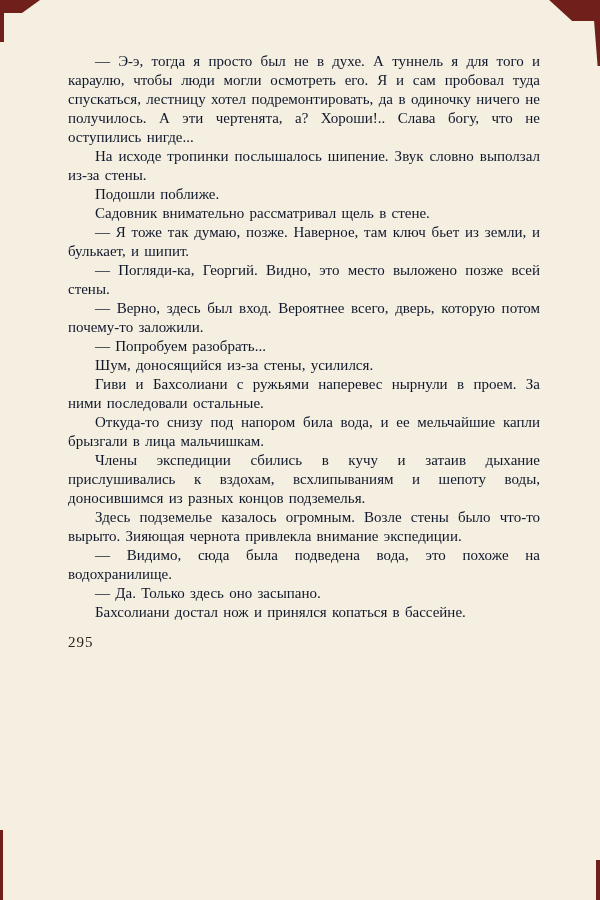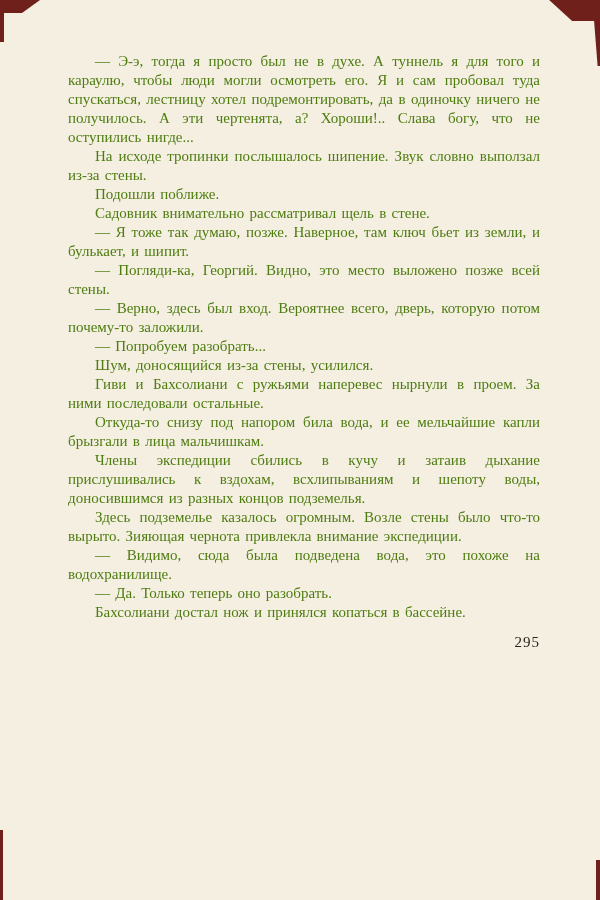--- a/index.html
+++ b/index.html
@@ -47,32 +47,32 @@
     width: 4px; height: 40px;
   }
   .page {
     position: absolute;
     inset: 0;
     z-index: 1;
     box-sizing: border-box;
     padding: 52px 60px 0 68px;
   }
   .text-block {
-    color: #4d7c0f;
+    color: #0f172a;
     font-size: 15px;
     line-height: 19px;
     text-align: justify;
     word-spacing: 1.5px;
   }
   .text-block p {
     margin: 0;
     text-indent: 27px;
   }
   .page-number {
-    text-align: right;
+    text-align: left;
     color: #2a221b;
     font-size: 15px;
     margin-top: 12px;
     letter-spacing: 1px;
   }
 </style>
 </head>
 <body>
 
 <div class="scan-edge corner-tl"></div>
@@ -91,17 +91,17 @@
       <p>— Я тоже так думаю, позже. Наверное, там ключ бьет из земли, и булькает, и шипит.</p>
       <p>— Погляди-ка, Георгий. Видно, это место выложено позже всей стены.</p>
       <p>— Верно, здесь был вход. Вероятнее всего, дверь, которую потом почему-то заложили.</p>
       <p>— Попробуем разобрать...</p>
       <p>Шум, доносящийся из-за стены, усилился.</p>
       <p>Гиви и Бахсолиани с ружьями наперевес нырнули в проем. За ними последовали остальные.</p>
       <p>Откуда-то снизу под напором била вода, и ее мельчайшие капли брызгали в лица мальчишкам.</p>
       <p>Члены экспедиции сбились в кучу и затаив дыхание прислушивались к вздохам, всхлипываниям и шепоту воды, доносившимся из разных концов подземелья.</p>
       <p>Здесь подземелье казалось огромным. Возле стены было что-то вырыто. Зияющая чернота привлекла внимание экспедиции.</p>
       <p>— Видимо, сюда была подведена вода, это похоже на водохранилище.</p>
-      <p>— Да. Только теперь оно разобрать.</p>
+      <p>— Да. Только здесь оно засыпано.</p>
       <p>Бахсолиани достал нож и принялся копаться в бассейне.</p>
     </div>
   <div class="page-number">295</div>
 </div>
 
 </body></html>

